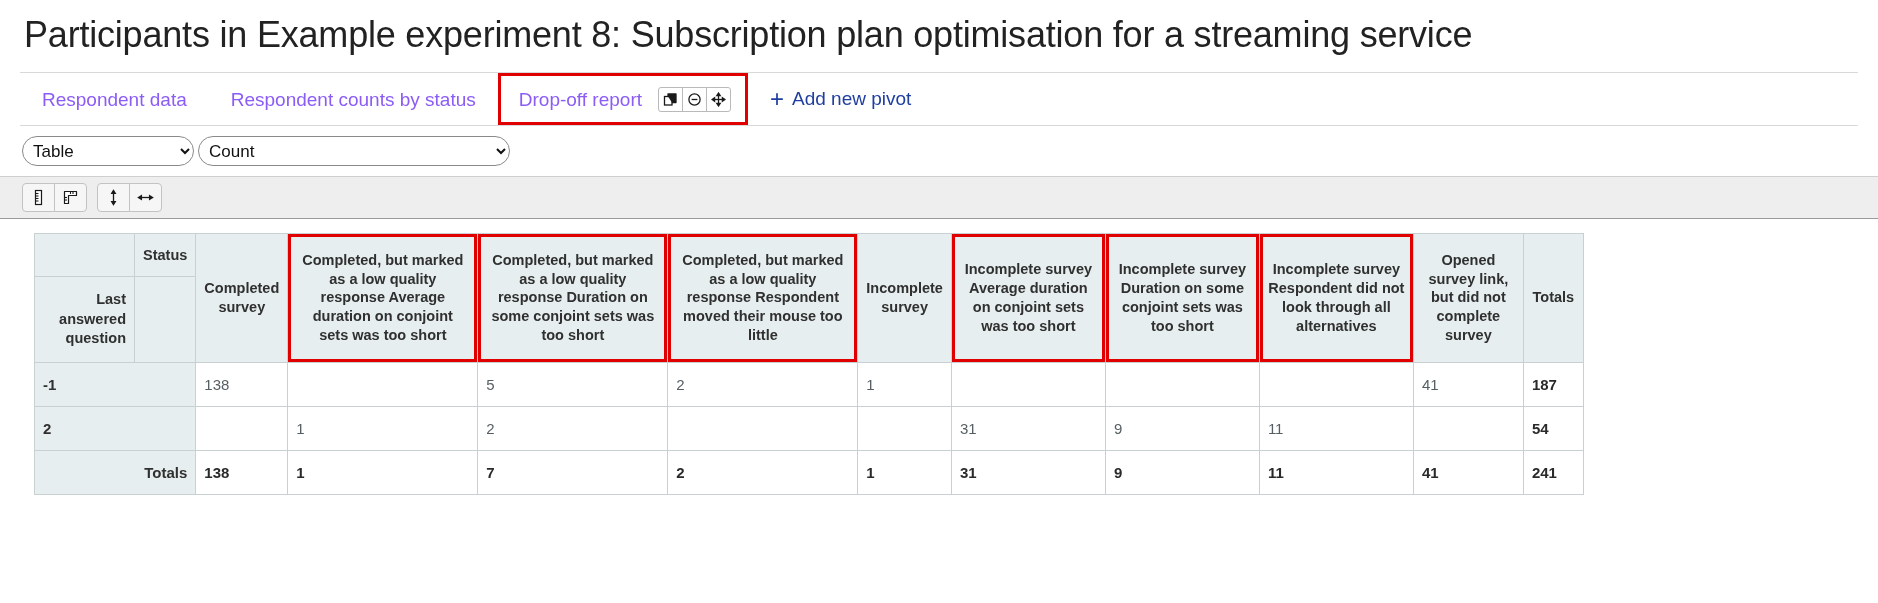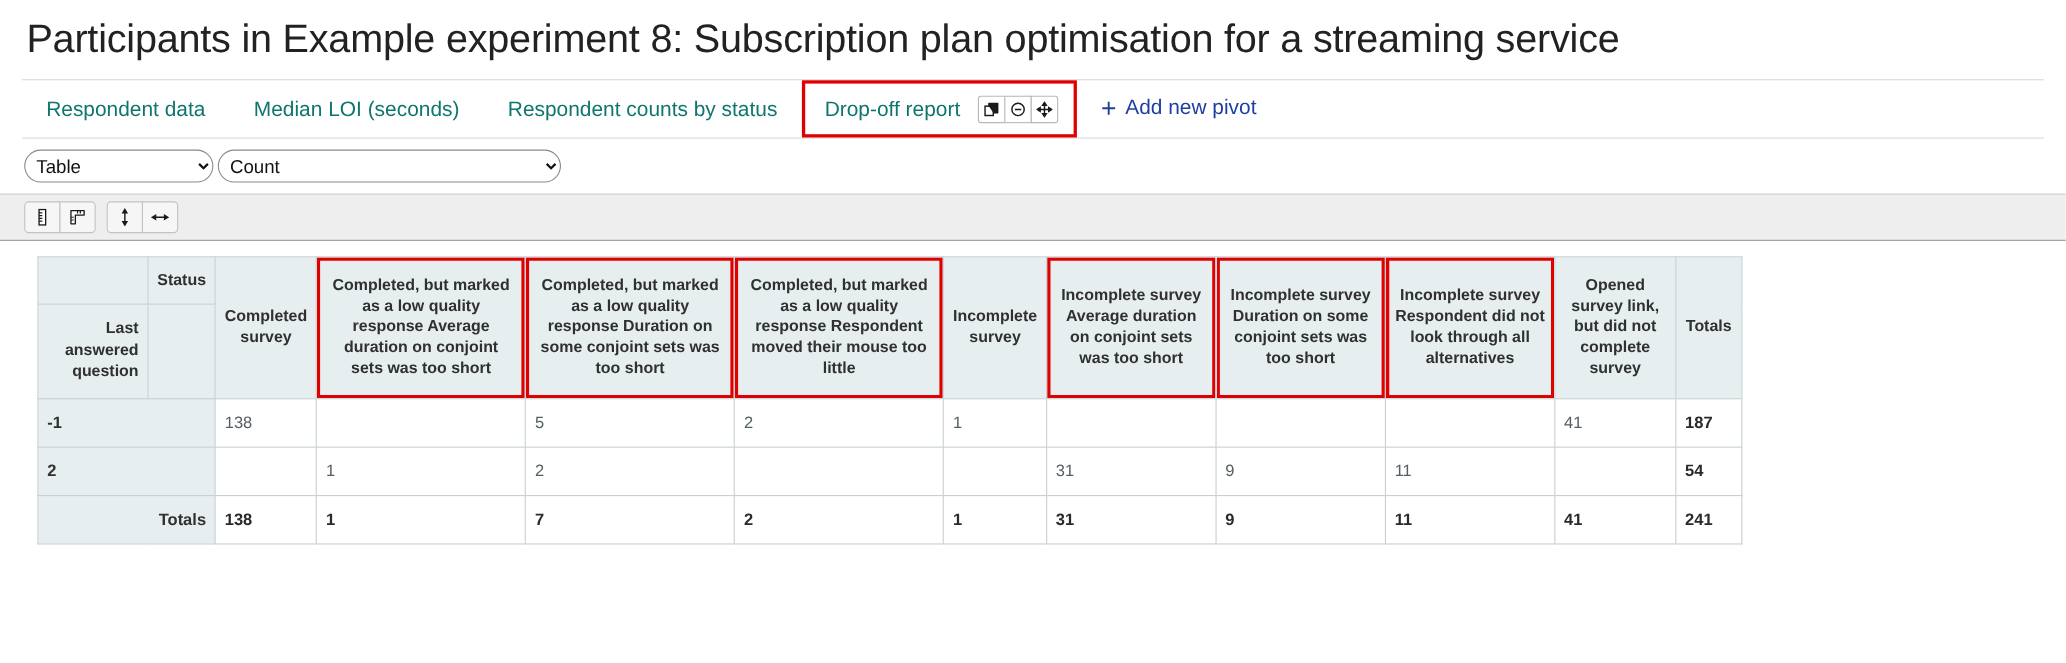--- a/index.html
+++ b/index.html
@@ -32,21 +32,21 @@
   .tabbar {
     display: flex;
     align-items: stretch;
     padding: 0 20px;
     height: 52px;
   }
   .tab {
     display: flex;
     align-items: center;
     font-size: 19px;
-    color: #0f766e;
+    color: #8b5cf6;
     padding: 0 22px;
     white-space: nowrap;
     cursor: pointer;
   }
   .tab.active {
     border: 3px solid #e00000;
     padding: 0 14px 0 18px;
     gap: 16px;
   }
   .tab-label { line-height: 1; }
@@ -199,23 +199,20 @@
   <div class="page-title">Participants in Example experiment 8: Subscription plan optimisation for a streaming service</div>
 
   <div class="rule"></div>
 
   <div class="tabbar">
 
     <div class="tab">
       <span class="tab-label">Respondent data</span>
     </div>
 
-    <div class="tab">
-      <span class="tab-label">Median LOI (seconds)</span>
-    </div>
 
     <div class="tab">
       <span class="tab-label">Respondent counts by status</span>
     </div>
 
     <div class="tab active">
       <span class="tab-label">Drop-off report</span>
       <span class="tab-icons">
         <span class="ticon">
           <svg width="15" height="15" viewBox="0 0 15 15">

